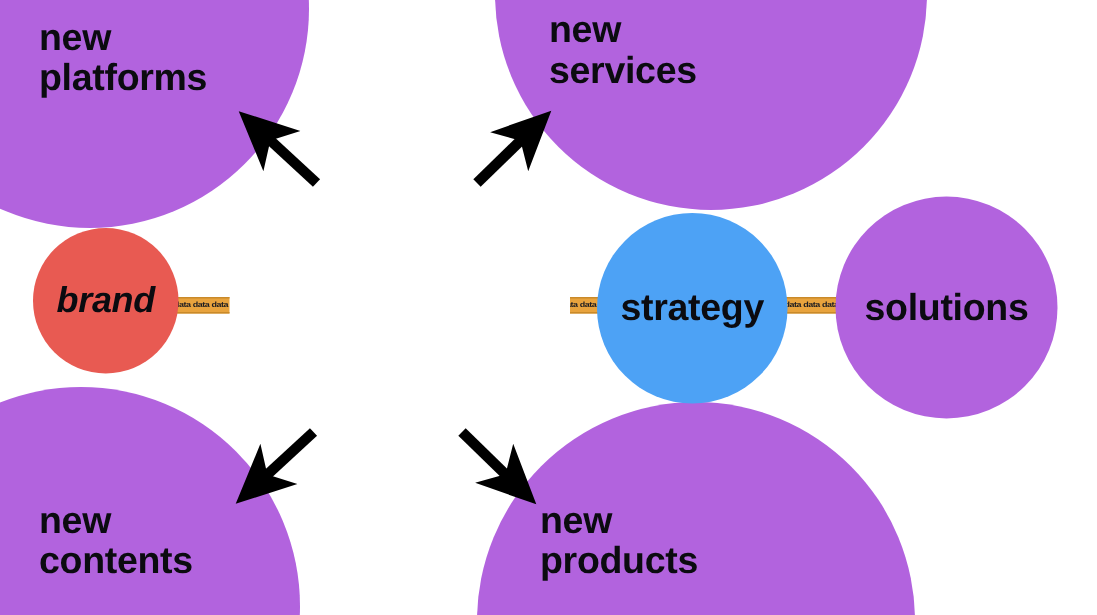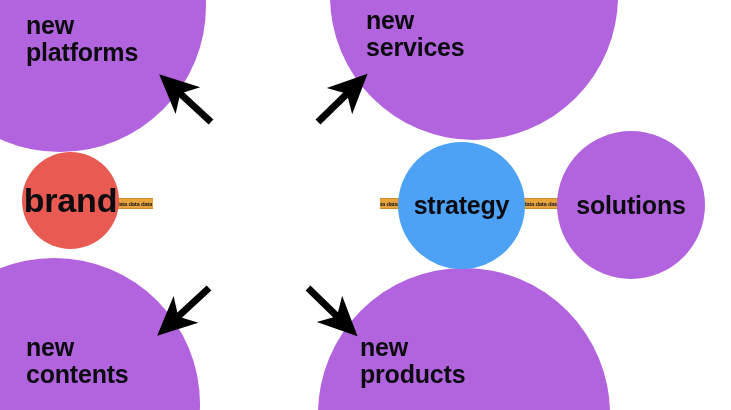--- a/index.html
+++ b/index.html
@@ -49,21 +49,21 @@
   .n-center {
     left: 147px; top: 86px; width: 236px; height: 236px;
     background: var(--green);
   }
   .n-center .node-label { font-size: 27px; }
 
   .n-brand {
     left: 22px; top: 152px; width: 97px; height: 97px;
     background: var(--red);
   }
-  .n-brand .node-label { font-size: 34px; }
+  .n-brand .node-label { font-size: 24px; font-style: italic; }
 
   .n-strategy {
     left: 398px; top: 142px; width: 127px; height: 127px;
     background: var(--blue);
   }
   .n-strategy .node-label { font-size: 25px; }
 
   .n-solutions {
     left: 557px; top: 131px; width: 148px; height: 148px;
     background: var(--purple);

